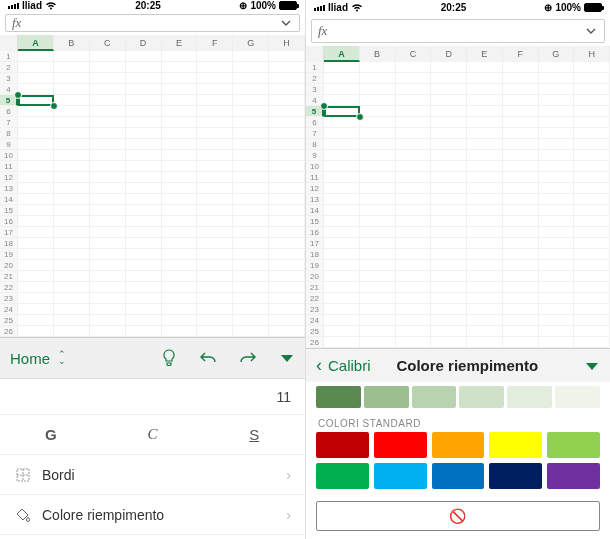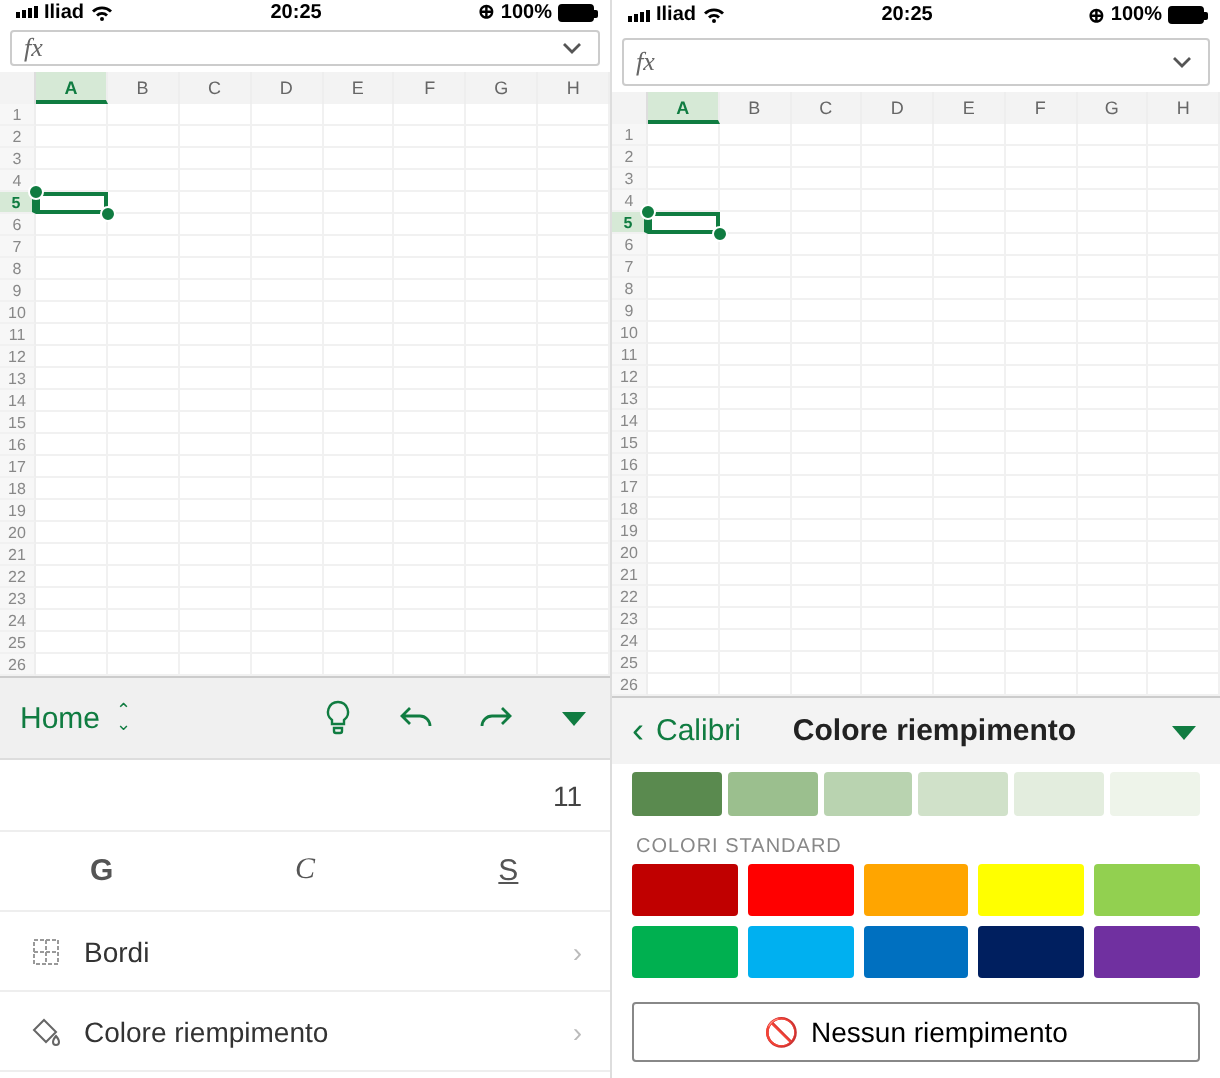--- a/index.html
+++ b/index.html
@@ -827,16 +827,15 @@
         <div class="sw" style="background: rgb(255, 255, 0);"></div>
         <div class="sw" style="background: rgb(146, 208, 80);"></div>
         <div class="sw" style="background: rgb(0, 176, 80);"></div>
         <div class="sw" style="background: rgb(0, 176, 240);"></div>
         <div class="sw" style="background: rgb(0, 112, 192);"></div>
         <div class="sw" style="background: rgb(0, 31, 95);"></div>
         <div class="sw" style="background: rgb(112, 48, 160);"></div>
       </div>
     <div class="nofill">
       <span>🚫</span>
-      <span>Nessun riempimento</span>
     </div>
   </div>
 </div>
 
 </body></html>

